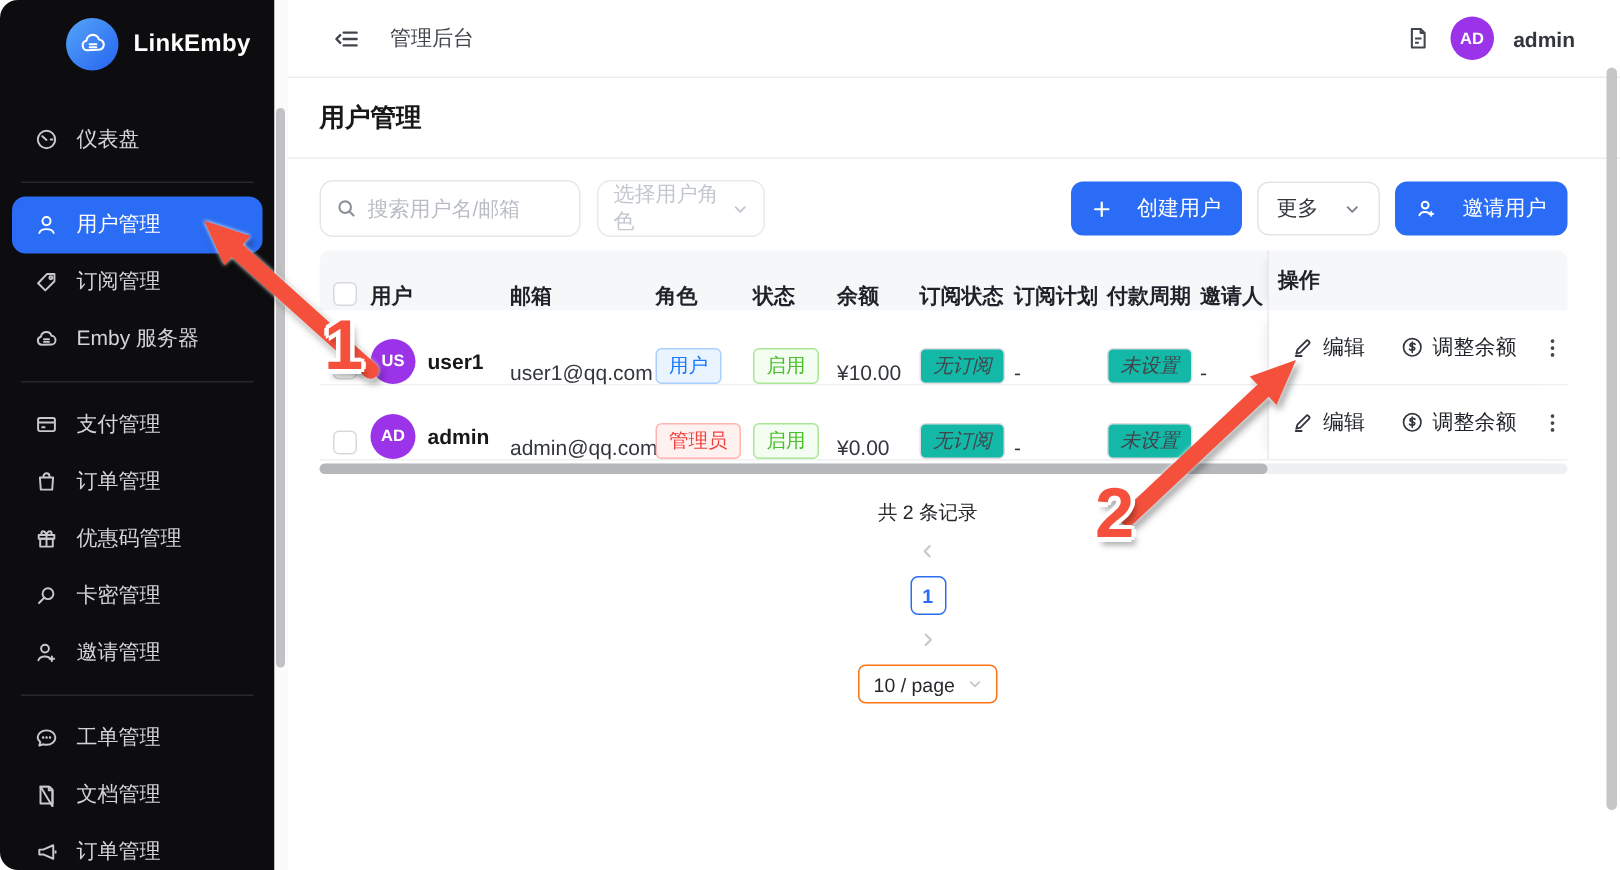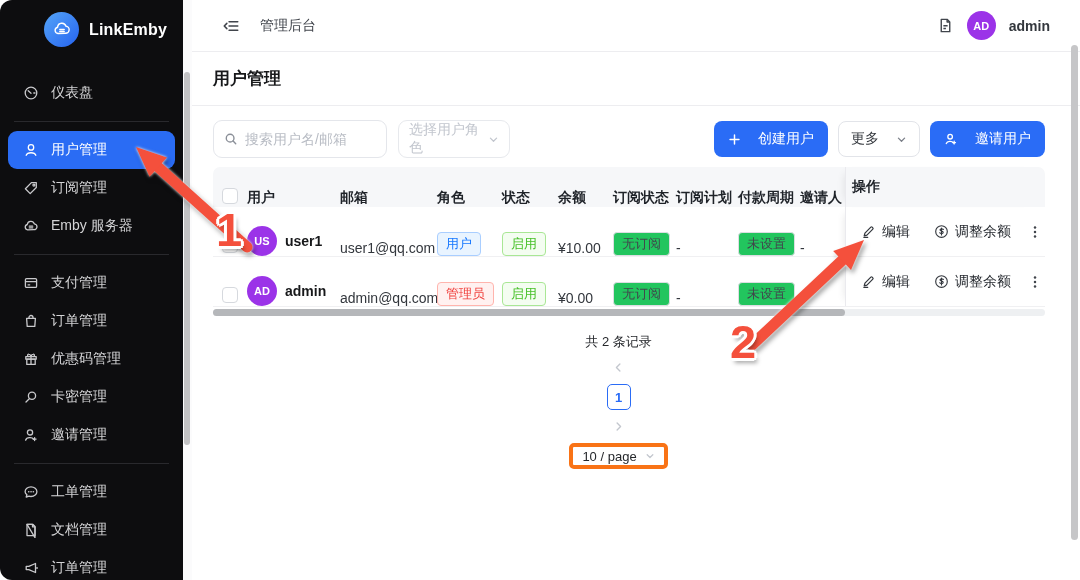--- a/index.html
+++ b/index.html
@@ -63,35 +63,35 @@
   .c-cycle { width:62px; }
   .c-inv   { width:45px; }
   .c-act   { width:200px; border-left:1px solid #eaeaee; padding-left:6px; align-self:stretch; display:flex; align-items:center; box-shadow:-7px 0 8px -7px rgba(0,0,0,.10); }
   .checkbox { width:16px; height:16px; border:1.5px solid #d6d9de; border-radius:4px; background:#fff; display:inline-block; cursor:pointer; }
   .row-avatar { width:30px; height:30px; border-radius:50%; background:#9b33e8; color:#fff; font-size:11px; font-weight:700; display:flex; align-items:center; justify-content:center; flex:0 0 auto; }
   .uname { font-weight:700; color:#17181a; }
   .badge { display:inline-flex; align-items:center; height:24px; padding:0 8px; border-radius:4px; font-size:13px; border:1px solid transparent; }
   .badge-blue  { background:#e9f4ff; border-color:#a9ceff; color:#1677ff; }
   .badge-red   { background:#fff1f0; border-color:#ffb4ad; color:#f0413d; }
   .badge-green { background:#f4fdf1; border-color:#a9e795; color:#47c029; }
-  .badge-gray  { background:#22c55e; border-color:#dcdee2; color:#41454c; }
+  .badge-gray  { background:#14b8a6; border-color:#dcdee2; color:#41454c;font-style:italic; }
   .action-link { display:flex; align-items:center; gap:6px; color:#1f2329; cursor:pointer; }
   .action-link .aicon { display:flex; width:15px; height:15px; color:#33373d; }
   .act-gap1 { width:24px; } .act-gap2 { width:17px; }
   .ellipsis-btn { display:flex; width:14px; height:16px; color:#41454c; cursor:pointer; }
 
   
   .h-scroll { position:relative; margin:2px 35px 0 21px; width:832px; height:7px; background:#eef0f2; border-radius:4px; }
   .h-scroll-thumb { position:absolute; left:0; top:0; width:632px; height:7px; background:#b5b7ba; border-radius:4px; cursor:grab; }
 
   
   .pagination { display:flex; align-items:center; justify-content:flex-end; gap:11px; margin:17px 35px 0 0; font-size:13px; color:#26282c;flex-direction:column; }
   .pg-chev { display:flex; width:11px; height:11px; color:#c3c7ce; cursor:pointer; }
   .pg-num { display:flex; align-items:center; justify-content:center; width:24px; height:26px; border:1px solid #2a6cf6; border-radius:5px; color:#2a6cf6; font-weight:600; cursor:pointer; background:#fff; }
-  .pg-size { display:flex; align-items:center; gap:8px; height:26px; padding:0 9px; border:4px solid #f97316; border-radius:5px; color:#26282c; cursor:pointer; }
+  .pg-size { display:flex; align-items:center; gap:8px; height:26px; padding:0 9px; border:1px solid #f97316; border-radius:5px; color:#26282c; cursor:pointer; }
   .pg-size .pg-chev { width:10px; height:10px; }
 
   
   .v-scroll-thumb { position:absolute; right:2px; top:45px; width:7px; height:495px; background:#c6c6c8; border-radius:4px; z-index:4; cursor:grab; }
 
   
   .annot-layer { position:absolute; left:0; top:0; width:1080px; height:580px; pointer-events:none; z-index:20; }
   .annot-num { position:absolute; font-size:47px; font-weight:800; color:#f4503c; line-height:1;
     text-shadow:-2px -2px 0 #fff, 2px -2px 0 #fff, -2px 2px 0 #fff, 2px 2px 0 #fff, 0 -3px 0 #fff, 0 3px 0 #fff, -3px 0 0 #fff, 3px 0 0 #fff, 3px 5px 4px rgba(0,0,0,.35); }
   .annot-num-1 { left:216px; top:206px; }

